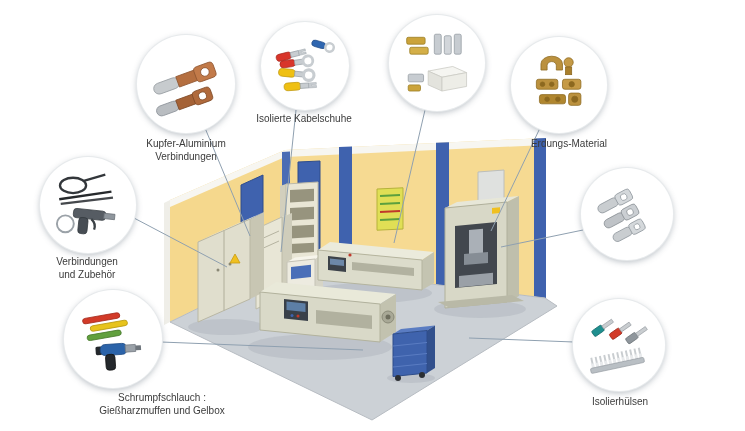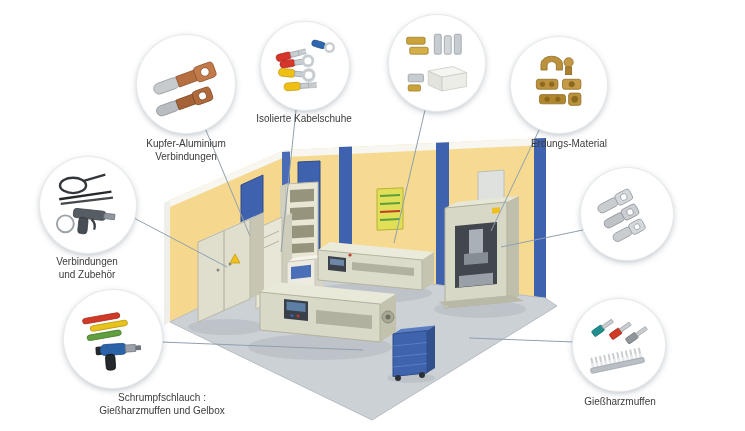--- a/index.html
+++ b/index.html
@@ -334,15 +334,15 @@
         <rect x="67" y="60" width="2.6" height="14" fill="#c9cdd0"></rect>
           <rect x="66.4" y="68" width="3.8" height="6" fill="#e8eaec"></rect>
         <rect x="73" y="60" width="2.6" height="14" fill="#c9cdd0"></rect>
           <rect x="72.4" y="68" width="3.8" height="6" fill="#e8eaec"></rect>
         <rect x="79" y="60" width="2.6" height="14" fill="#c9cdd0"></rect>
           <rect x="78.4" y="68" width="3.8" height="6" fill="#e8eaec"></rect>
         <rect x="10" y="74" width="74" height="7" rx="2" fill="#b9bfc4" stroke="#8f969c" stroke-width="0.8"></rect>
       </g>
     </svg>
   </div>
-  <div class="callout-label" style="left:620px;top:395px;">Gießharzmuffen</div>
+  <div class="callout-label" style="left:620px;top:395px;">Isolierhülsen</div>
 
 </div>
 
 </body></html>

